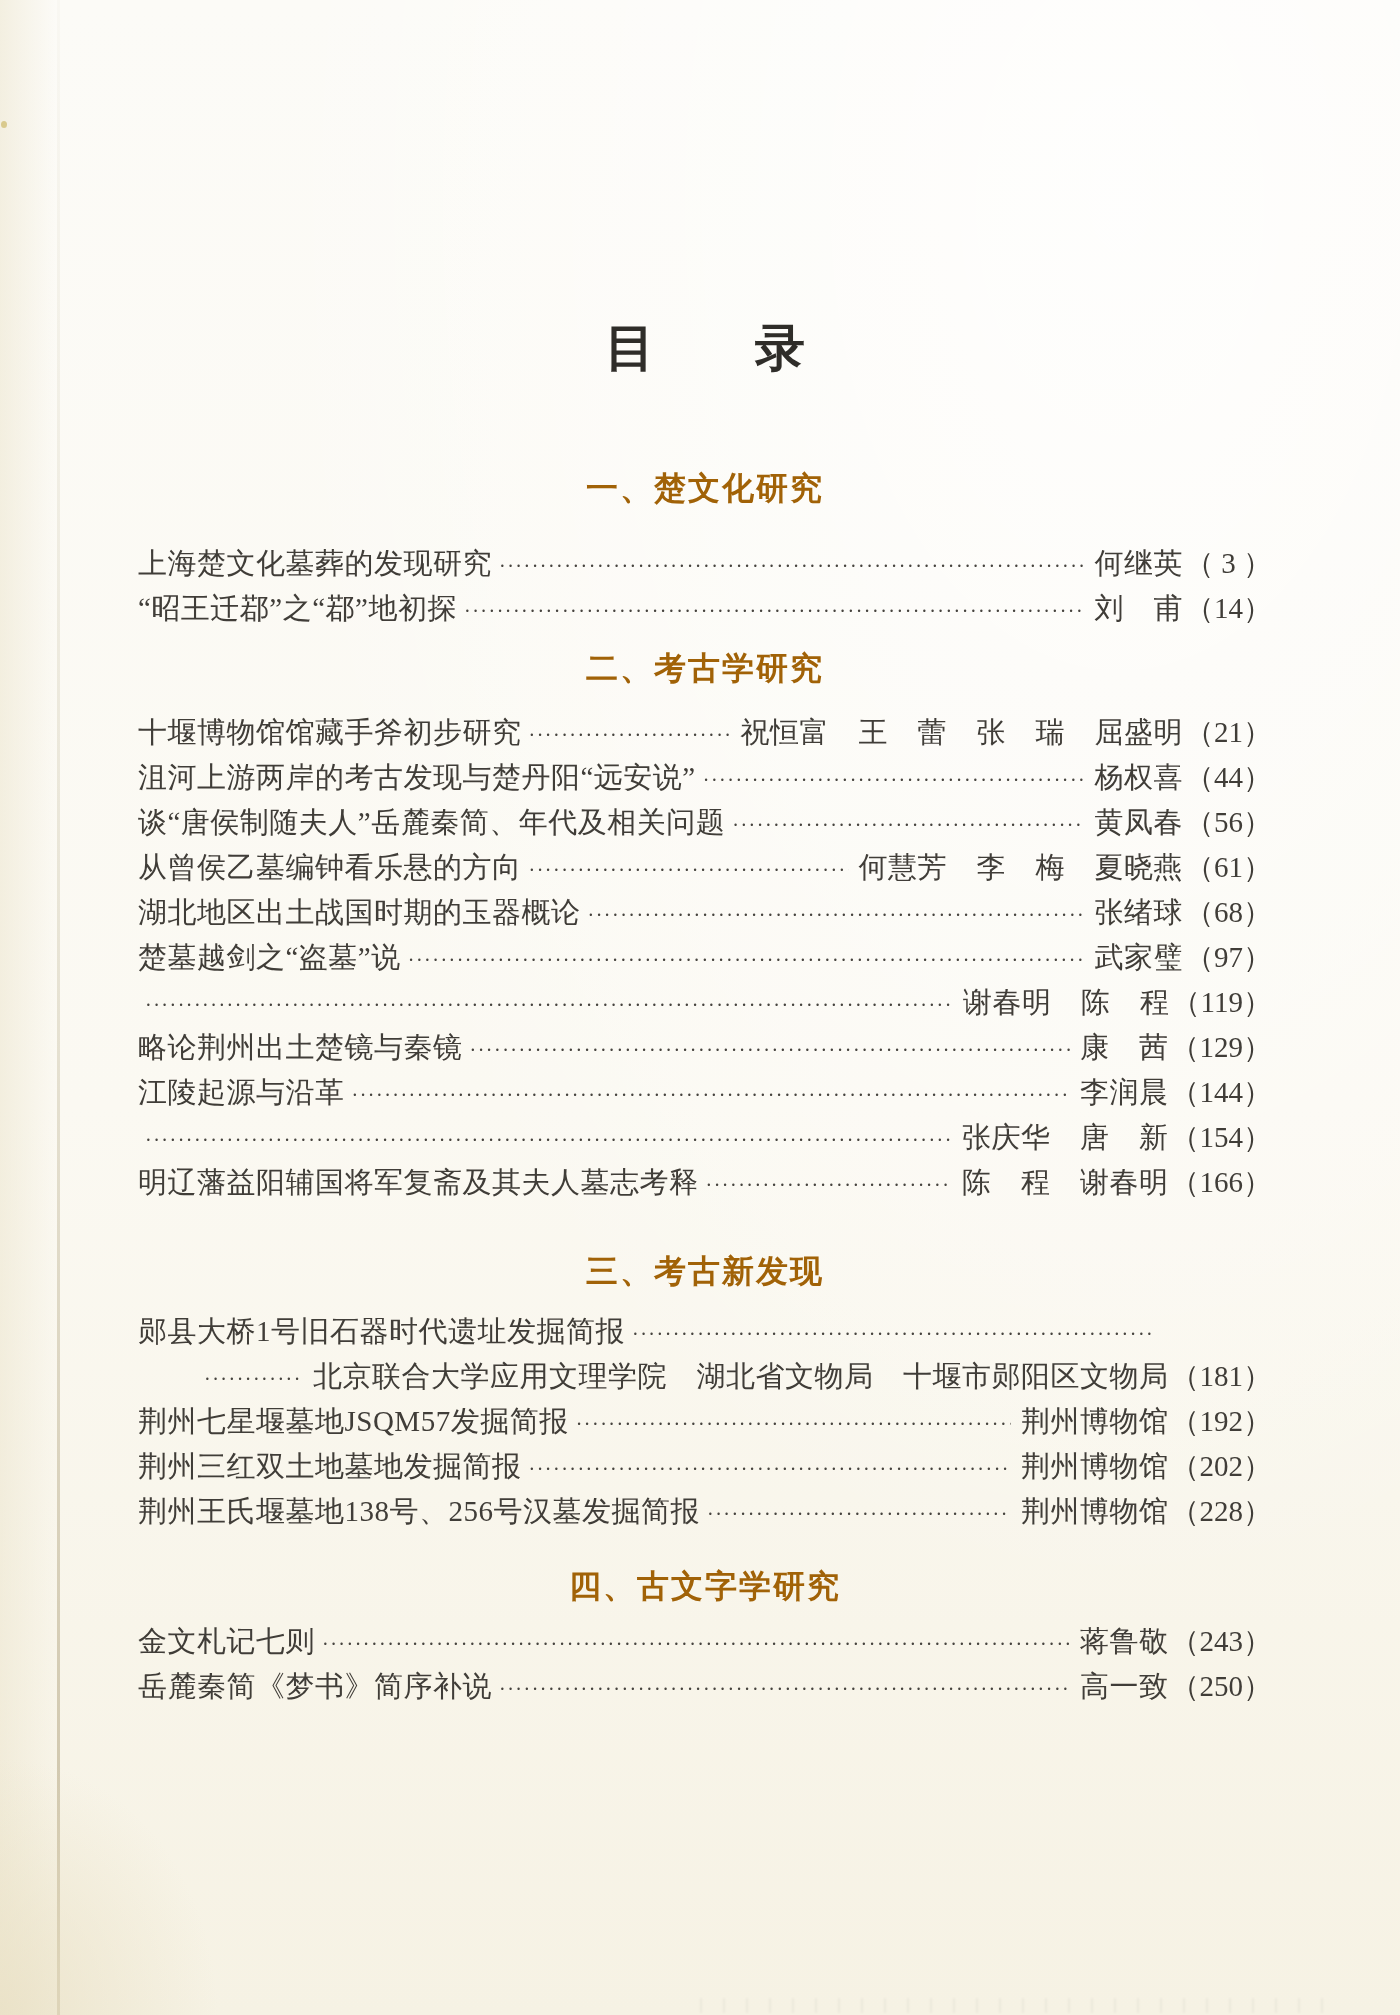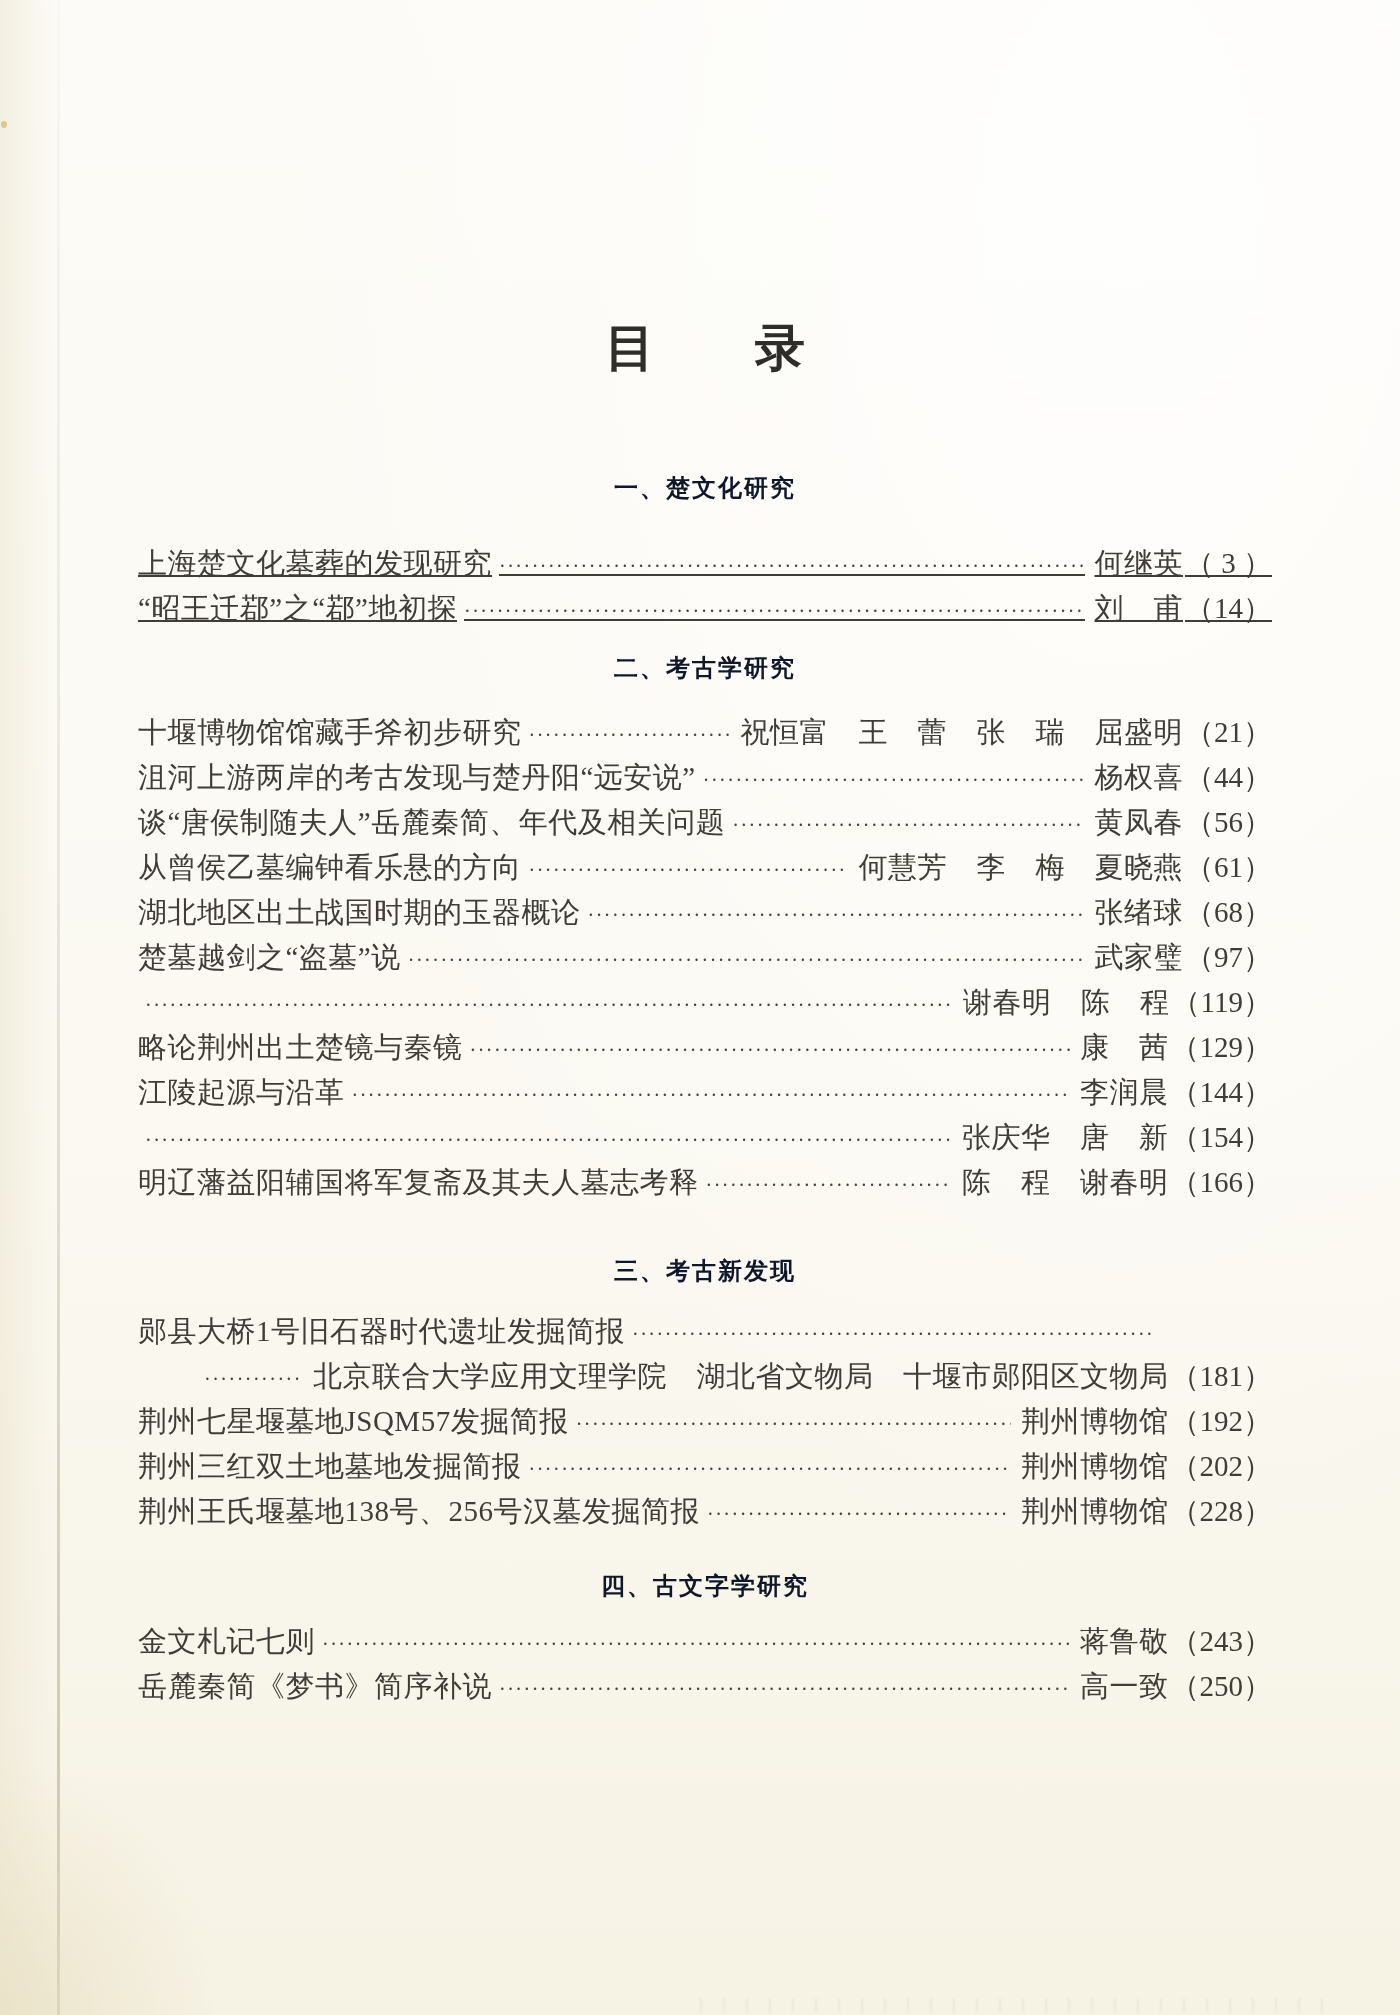--- a/index.html
+++ b/index.html
@@ -24,28 +24,28 @@
     background:repeating-linear-gradient(90deg,rgba(90,90,90,0.5) 0 2px,transparent 2px 23px);
     filter:blur(1px);}
 
   .content{position:absolute;left:138px;top:0;width:1134px;}
 
   .toc-title{margin-top:318px;height:60px;display:flex;justify-content:center;gap:100px;
     font-size:50px;font-weight:bold;line-height:60px;color:#2f2d29;}
 
   .section-heading{text-align:center;
     font-family:"Liberation Sans","DejaVu Sans",sans-serif;
-    font-weight:700;font-size:24px;line-height:36px;letter-spacing:2px;color:#0f172a;}
+    font-weight:700;font-size:32px;line-height:36px;letter-spacing:2px;color:#a16207;}
 
   .section.s1 .section-heading{margin-top:92px;}
   .section.s2 .section-heading{margin-top:20px;}
   .section.s3 .section-heading{margin-top:49px;}
   .section.s4 .section-heading{margin-top:35px;}
 
-  .section.s1 .entries{margin-top:35px;text-decoration:underline;}
+  .section.s1 .entries{margin-top:35px;}
   .section.s2 .entries{margin-top:24px;}
   .section.s3 .entries{margin-top:20px;}
   .section.s4 .entries{margin-top:15px;}
 
   .entry{display:flex;align-items:baseline;height:44px;line-height:44px;
     font-size:29px;margin-bottom:1px;}
   .entry-title{white-space:nowrap;flex-shrink:0;letter-spacing:0.5px;}
   .leader{flex:1 1 auto;min-width:0;overflow:hidden;white-space:nowrap;
     font-size:20px;letter-spacing:1.5px;color:#47443f;margin:0 10px 0 7px;}
   .authors{white-space:nowrap;flex-shrink:0;letter-spacing:0.5px;}

